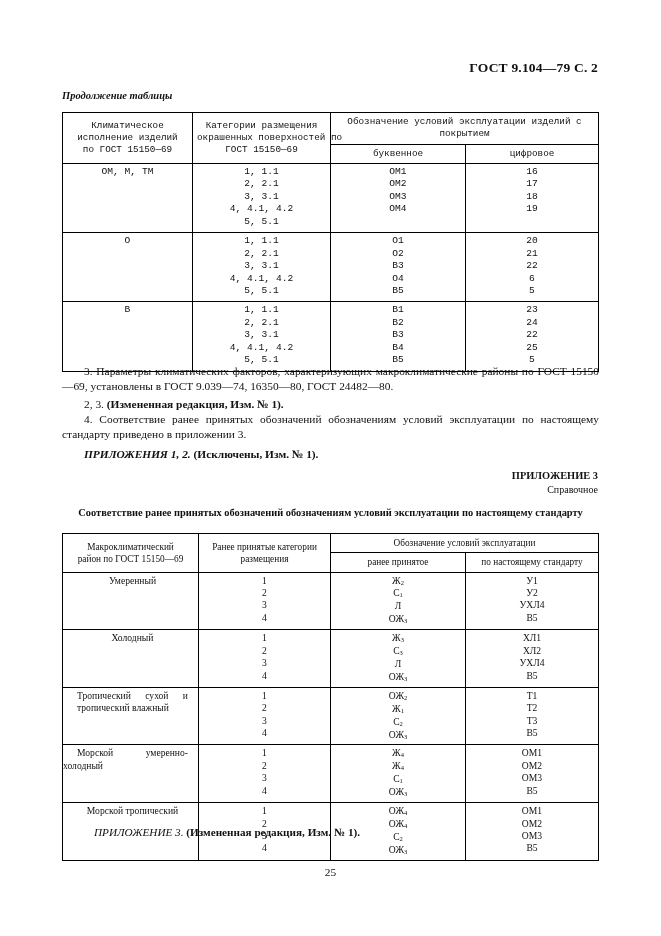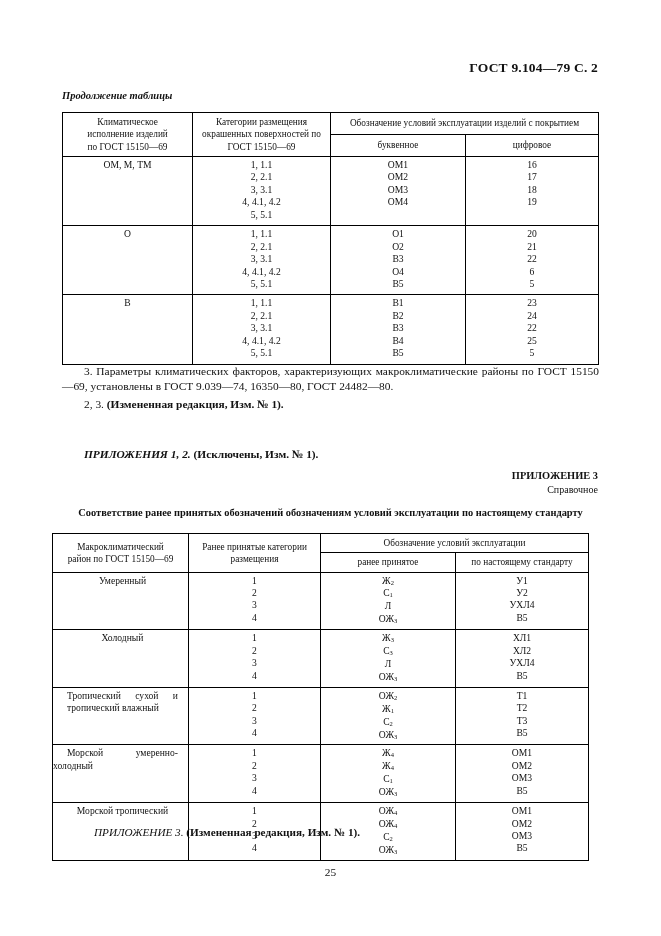--- a/index.html
+++ b/index.html
@@ -70,20 +70,21 @@
   .gtable .thead-top {
     border-bottom-width: 0.8px;
   }
   .outer-top { border-top-width: 1.6px; }
 
   
   #table-climatic {
     left: 62px;
     top: 112px;
     width: 536px;
+    font-family: Liberation Mono, monospace;
   }
   #table-climatic .c1 { width: 130px; }
   #table-climatic .c2 { width: 138px; }
   #table-climatic .c3 { width: 135px; }
   #table-climatic .c4 { width: 133px; }
   #table-climatic td.body-cell {
     padding: 2px 4px 4px 4px;
     line-height: 1.30;
     text-align: center;
     font-size: 9.6px;
@@ -142,21 +143,21 @@
     left: 62px;
     top: 507px;
     width: 537px;
     text-align: center;
     font-size: 10.4px;
     font-weight: bold;
   }
 
   
   #table-macroclimate {
-    left: 52px;
+    left: 62px;
     top: 533px;
     width: 536px;
   }
   #table-macroclimate .c1 { width: 136px; }
   #table-macroclimate .c2 { width: 132px; }
   #table-macroclimate .c3 { width: 135px; }
   #table-macroclimate .c4 { width: 133px; }
   #table-macroclimate td.body-cell {
     padding: 2px 4px 3px 4px;
     line-height: 1.30;
@@ -312,20 +313,21 @@
       </tr>
     </tbody>
   </table>
 
   <div class="para" id="para-3">3. Параметры климатических факторов, характеризующих макроклиматические районы по ГОСТ 15150—69, установлены в ГОСТ 9.039—74, 16350—80, ГОСТ 24482—80.</div>
 
   <div class="para" id="para-23">
     <span>2, 3. </span><span class="bold">(Измененная редакция, Изм. № 1).</span>
   </div>
 
+  <div class="para" id="para-4">4. Соответствие ранее принятых обозначений обозначениям условий эксплуатации по настоящему стандарту приведено в приложении 3.</div>
 
   <div class="para noindent" id="para-prilozh12">
     <span style="display:inline-block;width:22px"></span><span class="ital bold">ПРИЛОЖЕНИЯ 1, 2. </span><span class="bold">(Исключены, Изм. № 1).</span>
   </div>
 
   <div class="appendix-label" id="appendix-num">ПРИЛОЖЕНИЕ 3</div>
   <div class="appendix-label" id="appendix-kind">Справочное</div>
   <div id="table2-title">Соответствие ранее принятых обозначений обозначениям условий эксплуатации по настоящему стандарту</div>
 
   <table class="gtable" id="table-macroclimate">

